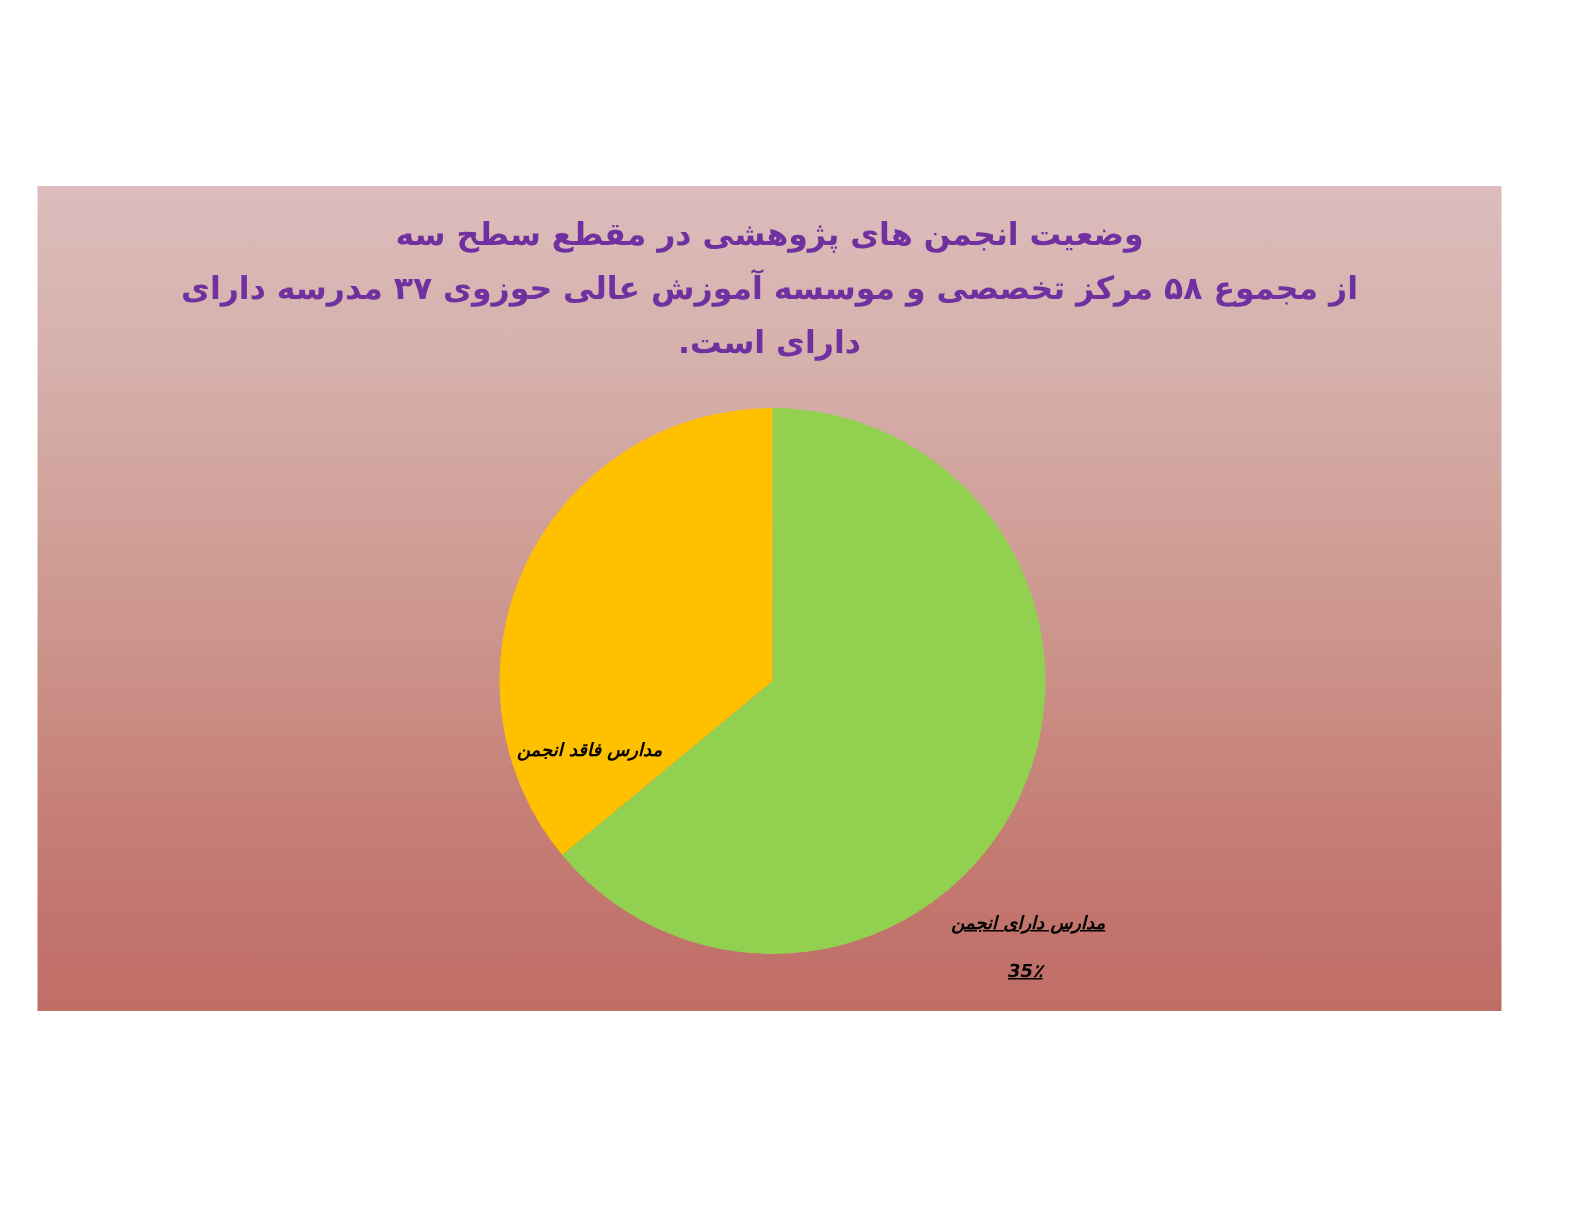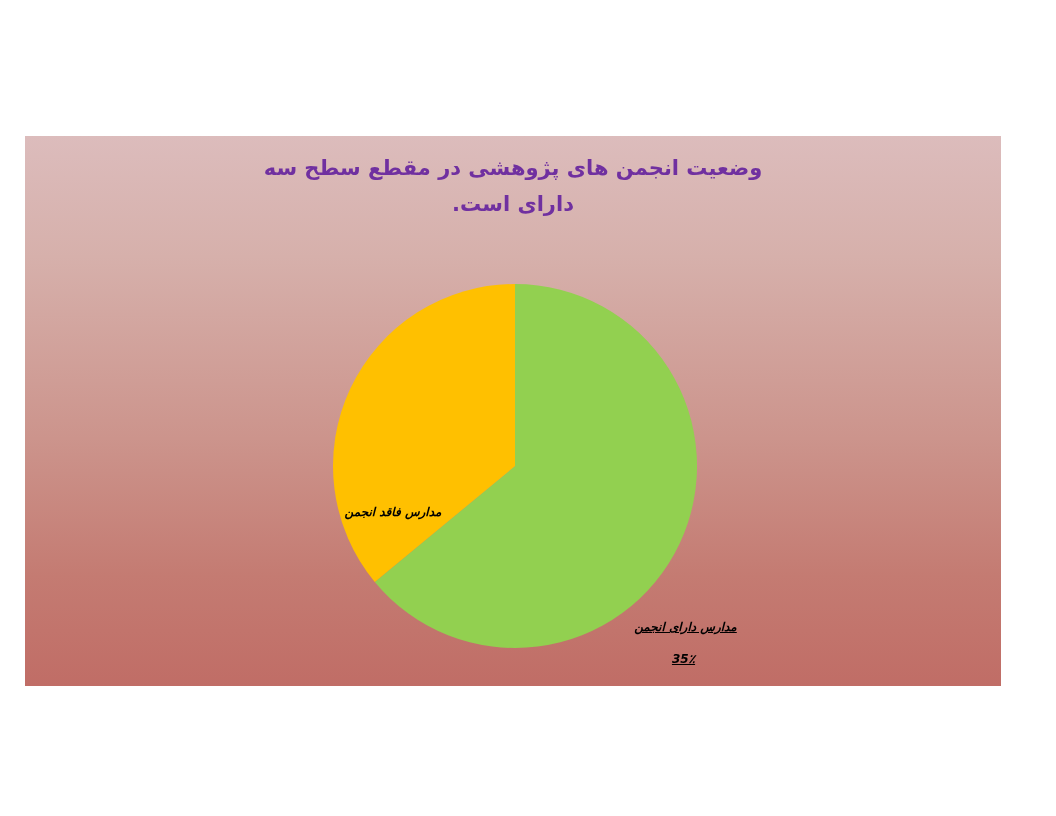--- a/index.html
+++ b/index.html
@@ -18,21 +18,20 @@
 
   
   #chart-panel {
     position: absolute;
     left: 25px;
     top: 124px;
     width: 976px;
     height: 550px;
     background: linear-gradient(to bottom, #dcbcbc 0%, #d6b0ab 22%, #cc948c 55%, #c47b72 80%, #c06d66 100%);
     overflow: hidden;
-    margin-top: 12px;
   }
 
   
   #chart-title {
     position: absolute;
     left: 0;
     top: 14px;
     width: 976px;
     text-align: center;
     direction: rtl;
@@ -100,20 +99,21 @@
     padding-right: 4px;
   }
 </style>
 </head>
 <body>
 
 <div id="chart-panel">
 
   <div id="chart-title">
     <span class="tline">وضعیت انجمن های پژوهشی در مقطع سطح سه</span>
+    <span class="tline">از مجموع ۵۸ مرکز تخصصی و موسسه آموزش عالی حوزوی ۳۷ مدرسه دارای</span>
     <span class="tline">دارای است.</span>
   </div>
 
   <div id="pie-wrap">
     <svg id="pie-svg" viewBox="0 0 370 370" xmlns="http://www.w3.org/2000/svg">
 
       <path id="slice-with" fill="#92D050" d="M 185 185 L 185.00 3.00 A 182 182 0 1 1 44.77 301.01 Z"></path>
 
       <path id="slice-without" fill="#FFC000" d="M 185 185 L 44.77 301.01 A 182 182 0 0 1 185.00 3.00 Z"></path>
     </svg>

